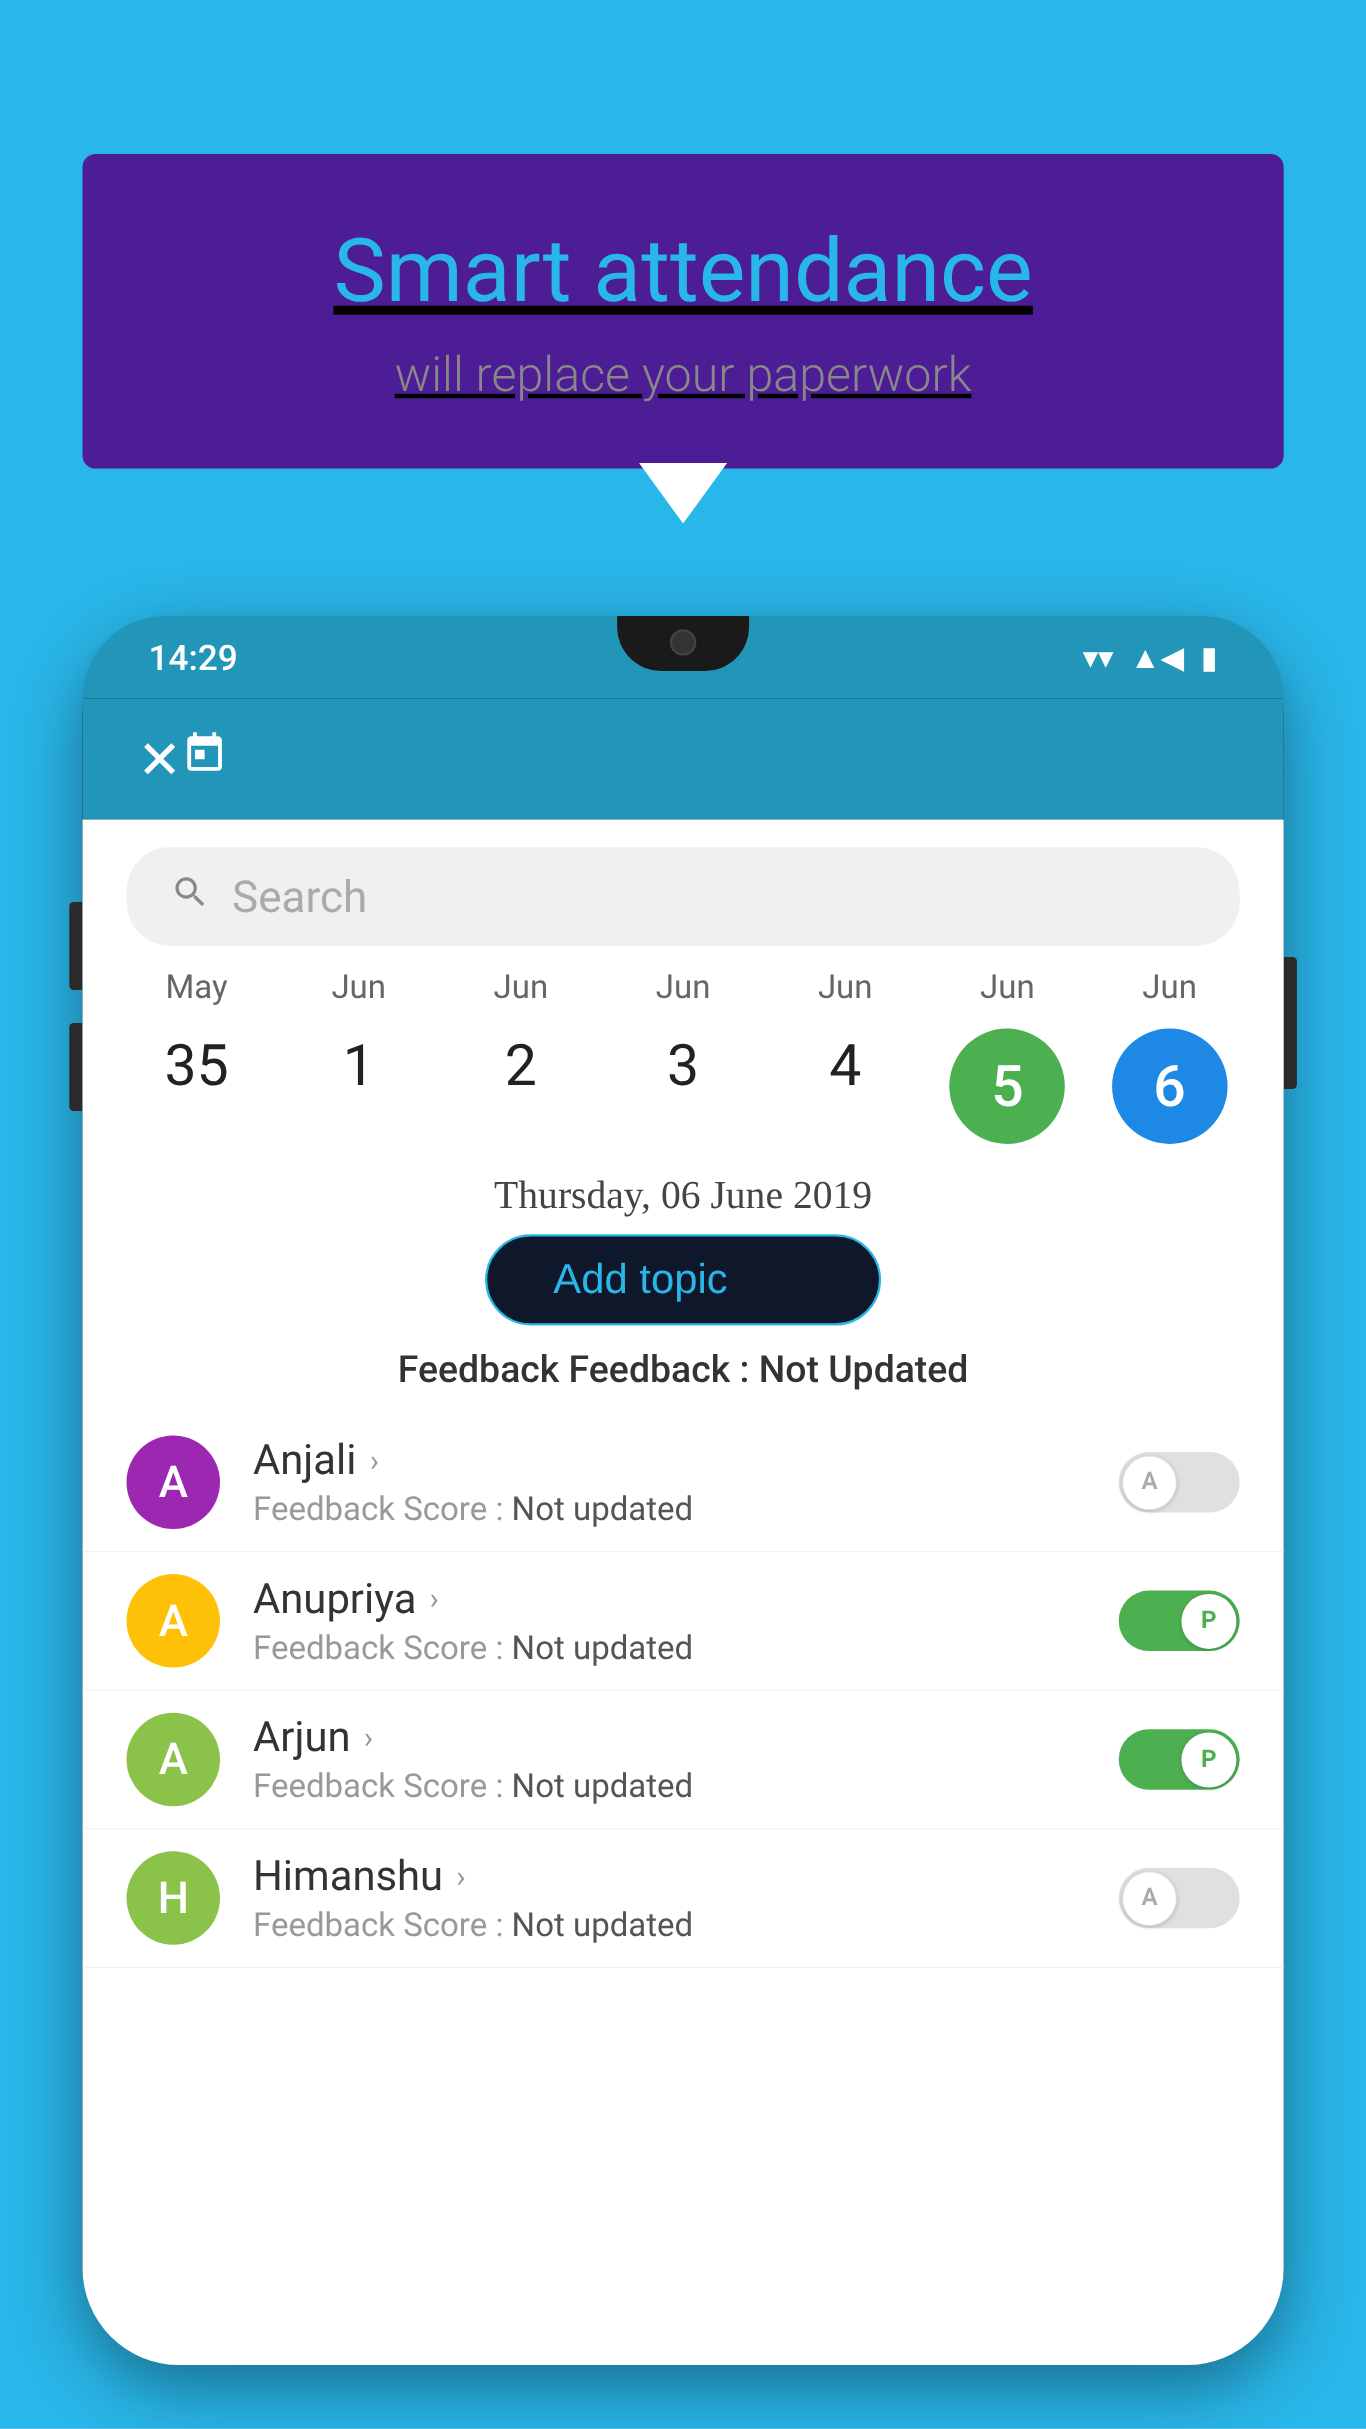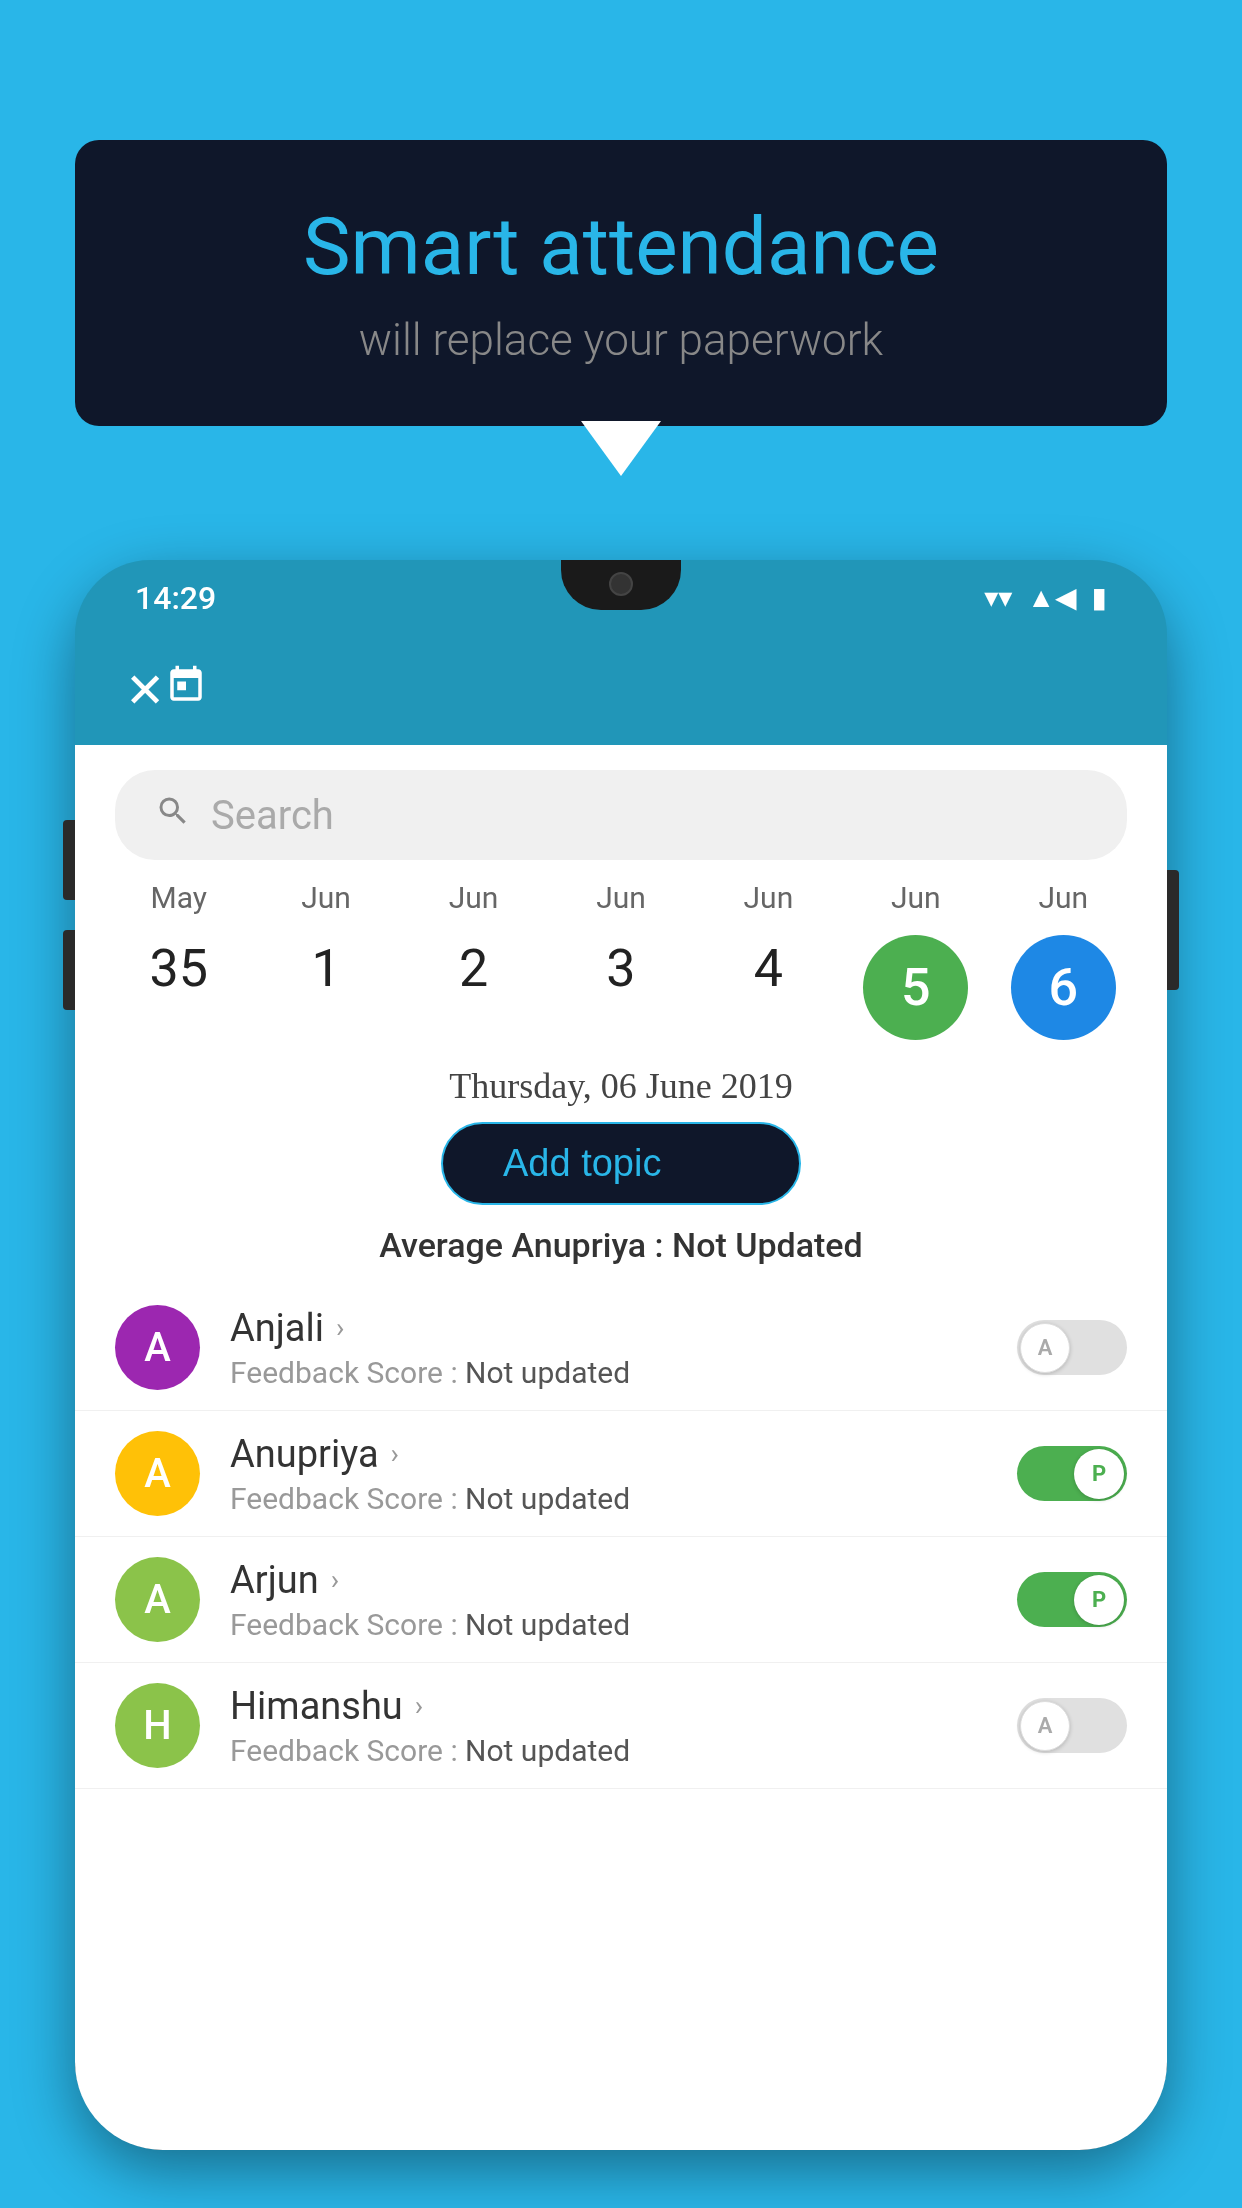--- a/index.html
+++ b/index.html
@@ -15,25 +15,26 @@
 
     
     .speech-bubble-container {
       position: absolute;
       top: 140px;
       left: 75px;
       right: 75px;
     }
 
     .speech-bubble {
-      background: #0f172a;
-      border-radius: 24px;
+      background: #4c1d95;
+      border-radius: 12px;
       padding: 60px 80px;
       text-align: center;
       position: relative;
+      text-decoration: underline;
     }
 
     .speech-bubble::after {
       content: '';
       position: absolute;
       bottom: -50px;
       left: 50%;
       transform: translateX(-50%);
       width: 0;
       height: 0;
@@ -509,21 +510,21 @@
         <div class="date-col">
           <div class="date-circle-blue">6</div>
         </div>
       </div>
 
       <div class="selected-date">Thursday, 06 June 2019</div>
 
       <button class="add-topic-btn">Add topic</button>
 
       <div class="avg-feedback">
-        <span>Average Anupriya : </span><span>Not Updated</span>
+        <span>Feedback Feedback : </span><span>Not Updated</span>
       </div>
 
       <div>
 
         <div class="student-item">
           <div class="student-avatar" style="background-color: #9c27b0;">A</div>
           <div class="student-info">
             <div class="student-name">
               Anjali <span class="chevron">›</span>
             </div>

